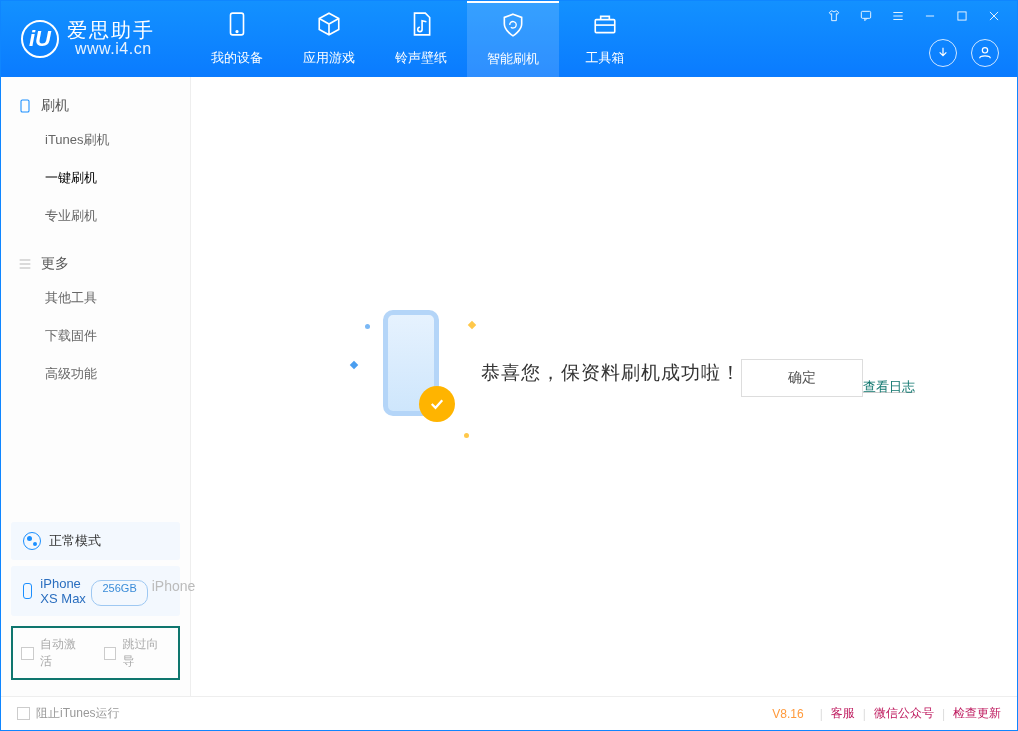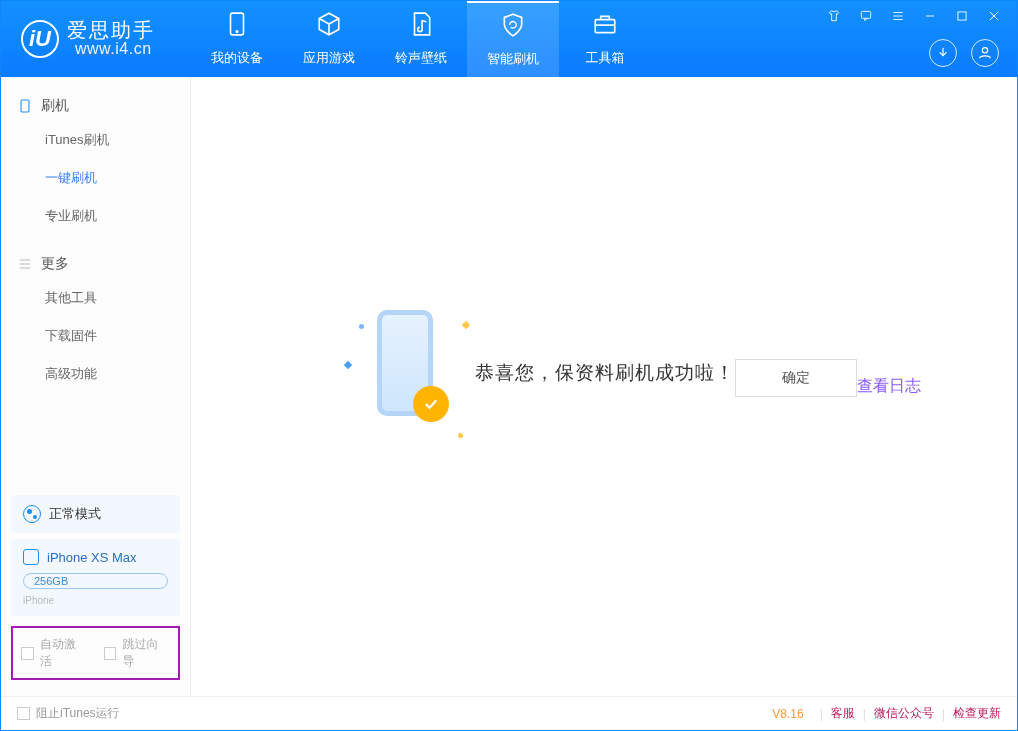--- a/index.html
+++ b/index.html
@@ -107,32 +107,31 @@
     color: #555;
     font-weight: 500;
   }
   .nav-header svg { width: 16px; height: 16px; }
   .nav-item {
     padding: 10px 16px 10px 44px;
     font-size: 13px;
     color: #666;
     cursor: pointer;
   }
-  .nav-item.active { color: #3b82f6; }
+  .nav-item.active { color: #000000; }
   .sidebar-bottom {
     margin-top: auto;
     padding: 0;
   }
   .mode-card, .device-card {
     margin: 6px 10px;
     background: #f3f8fe;
     border-radius: 3px;
     padding: 10px 12px;
     display: flex;
-    flex-direction: column;
     gap: 4px;
   }
   .mode-card { flex-direction: row; align-items: center; gap: 8px; }
   .mode-icon {
     width: 18px; height: 18px;
     border: 1.5px solid #1b8fff;
     border-radius: 50%;
     position: relative;
   }
   .mode-icon::before {
@@ -161,25 +160,25 @@
   .device-name { color: #2a6ebf; font-weight: 500; font-size: 13px;}
   .device-storage {
     display: inline-block;
     border: 1px solid #9ec8f2;
     border-radius: 10px;
     padding: 1px 10px;
     font-size: 11px;
     color: #3a8cd8;
     margin-top: 4px;
   }
-  .device-type { color: #bbb; font-size: 10px; margin-top: 2px;}
+  .device-type { color: #bbb; font-size: 14px; margin-top: 2px;}
   .checkbox-row {
     margin: 10px 10px 16px;
     padding: 8px 8px;
-    border: 2px solid #a21caf;
+    border: 2px solid #0f766e;
     display: flex;
     gap: 16px;
     font-size: 12px;
     color: #aaa;
   }
   .cb { display: flex; align-items: center; gap: 6px; cursor: pointer;}
   .cb-box {
     width: 13px; height: 13px;
     border: 1px solid #ccc;
     background: #fff;
@@ -229,21 +228,21 @@
   }
   .ok-btn {
     padding: 9px 46px;
     border: 1px solid #ddd;
     background: #fff;
     font-size: 14px;
     color: #555;
     cursor: pointer;
     margin-bottom: 18px;
   }
-  .view-log { font-size: 16px; color: #8b5cf6; cursor: pointer; text-decoration-color: #ccc;}
+  .view-log { font-size: 13px; color: #0f766e; cursor: pointer; text-decoration: underline; text-decoration-color: #ccc;}
   .footer {
     height: 34px;
     border-top: 1px solid #eee;
     display: flex;
     align-items: center;
     padding: 12px 16px;
     font-size: 12px;
     color: #999;
     gap: 16px;
   }

